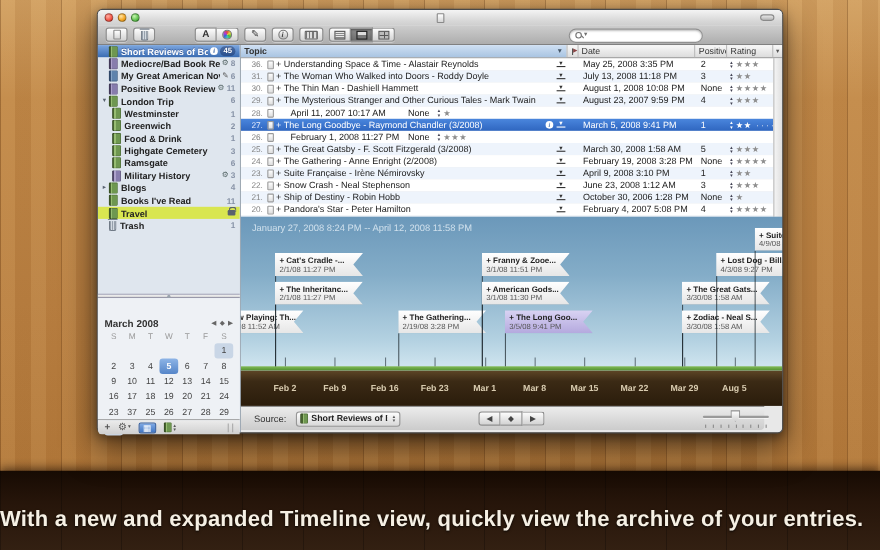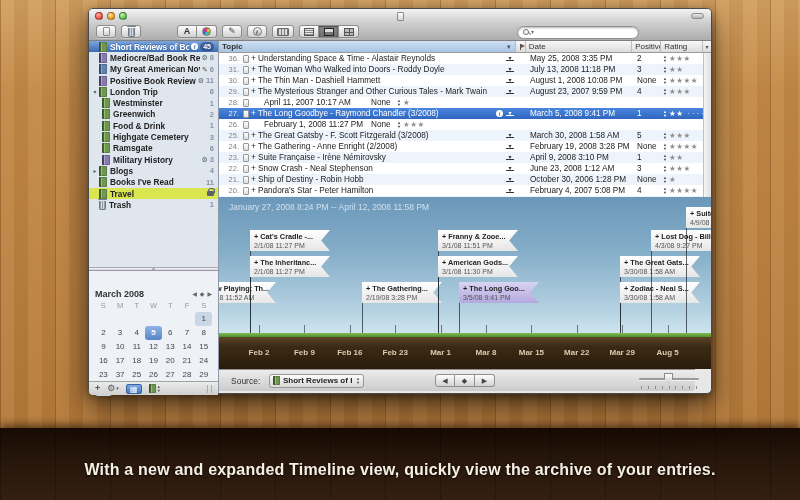--- a/index.html
+++ b/index.html
@@ -8,22 +8,22 @@
   .stage{position:relative;width:800px;height:500px;overflow:hidden;
     background:
       repeating-linear-gradient(90deg, rgba(70,35,8,0.28) 0 1px, rgba(255,235,190,0.05) 1px 14px, rgba(90,45,10,0.07) 14px 28px, rgba(255,240,200,0.05) 28px 42px, rgba(100,50,12,0.06) 42px 55px),
       linear-gradient(180deg,#d2a061 0%,#c28948 18%,#bb8142 55%,#b07637 100%);
   }
   .floor{position:absolute;left:0;right:0;top:428px;height:72px;
     background:
       repeating-linear-gradient(90deg, rgba(0,0,0,0.25) 0 1px, transparent 1px 55px),
       linear-gradient(180deg,#170b03 0%,#26150a 40%,#332012 100%);
     box-shadow:0 -3px 8px rgba(20,8,0,0.6);}
-  .caption{position:absolute;left:0;top:461px;width:100%;text-align:center;
-    font-size:16px;font-weight:bold;color:#f6f0e4;text-shadow:0 1px 2px rgba(0,0,0,0.85);letter-spacing:0.2px}
+  .caption{position:absolute;left:0;top:461px;width:100%;
+    font-size:20px;font-weight:bold;color:#f6f0e4;text-shadow:0 1px 2px rgba(0,0,0,0.85);letter-spacing:0.2px}
 
   
   .window{position:absolute;left:88px;top:8px;width:624px;height:386px;border-radius:5px;
     background:#e8e8e8;border:1px solid #4a4a4a;
     box-shadow:0 14px 30px rgba(0,0,0,0.55),0 3px 10px rgba(0,0,0,0.4)}
   .titlebar{position:absolute;left:0;right:0;top:0;height:14px;border-radius:4px 4px 0 0;
     background:linear-gradient(#f4f4f4,#d8d8d8 70%,#cfcfcf)}
   .traffic{position:absolute;left:6px;top:3px;display:flex;gap:4px}
   .light{width:8px;height:8px;border-radius:50%;border:0.5px solid rgba(0,0,0,0.35)}
   .l-red{background:radial-gradient(circle at 35% 30%,#ffb3a6,#f4584a 60%,#c8281c)}

